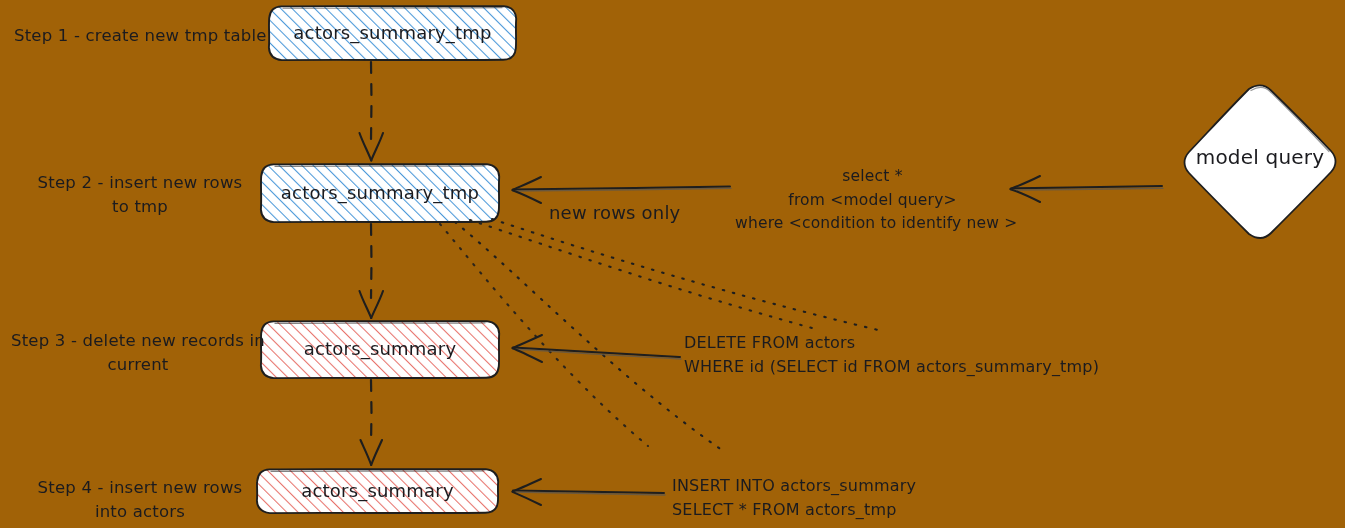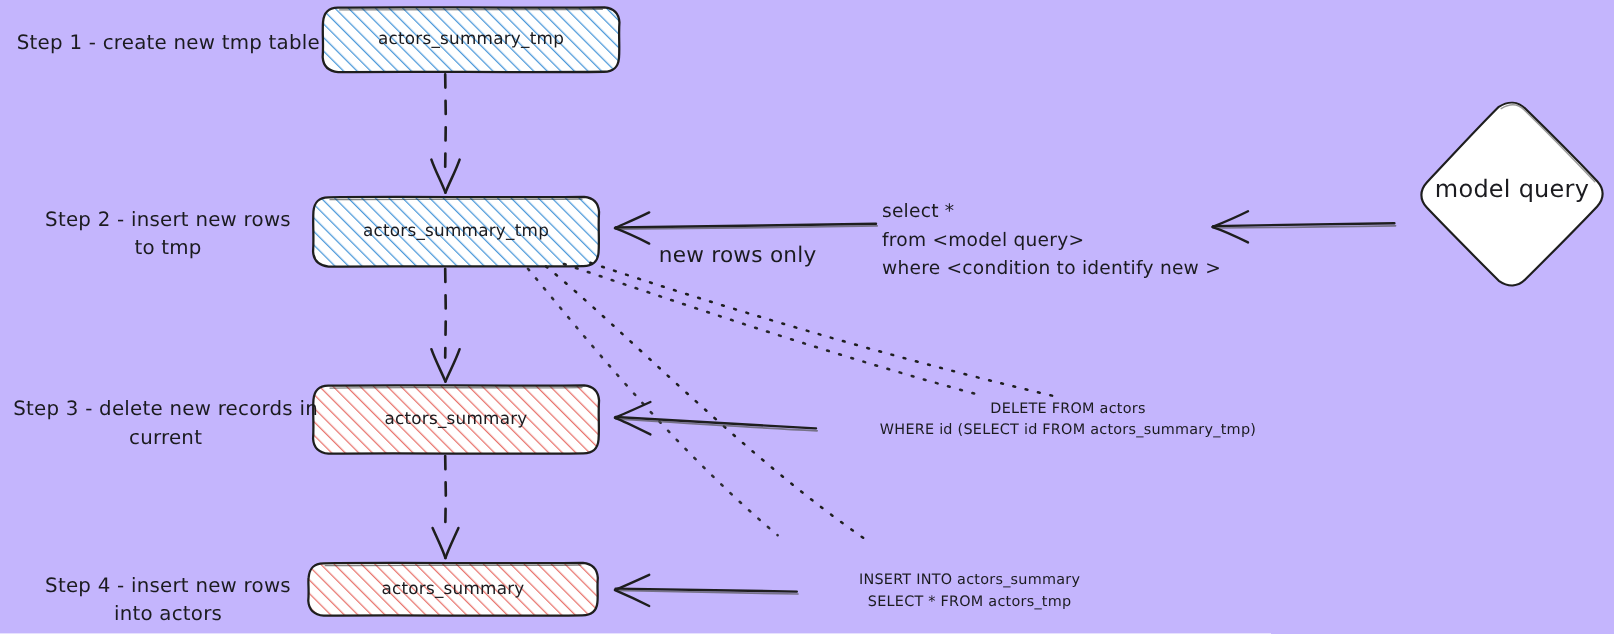--- a/index.html
+++ b/index.html
@@ -7,21 +7,21 @@
     padding: 0;
     background: #ffffff;
   }
   body {
     font-family: "DejaVu Sans", sans-serif;
   }
   #canvas {
     position: relative;
     width: 1345px;
     height: 528px;
-    background: #c4b5fd;
+    background: #a16207;
     overflow: hidden;
   }
   #sketch {
     position: absolute;
     left: 0;
     top: 0;
     width: 1345px;
     height: 528px;
   }
   .lbl {
@@ -31,43 +31,42 @@
     font-size: 16px;
     line-height: 1.45;
     white-space: pre;
     letter-spacing: 0.2px;
   }
   .step-label {
     text-align: center;
     font-size: 16.5px;
   }
   .box-label {
-    font-size: 14px;
+    font-size: 18px;
     text-align: center;
     width: 100%;
     left: 0;
   }
   .box-text-wrap {
     position: absolute;
     display: flex;
     align-items: center;
     justify-content: center;
     pointer-events: none;
   }
   .edge-label {
     font-size: 18px;
   }
   .sql-label {
-    font-size: 12px;
-    text-align: center;
+    font-size: 16px;
     line-height: 1.5;
   }
   .query-label {
     font-size: 15.5px;
-    text-align: left;
+    text-align: center;
     line-height: 1.52;
   }
   .diamond-label {
     font-size: 20px;
     text-align: center;
   }
 </style>
 </head>
 <body>
 

